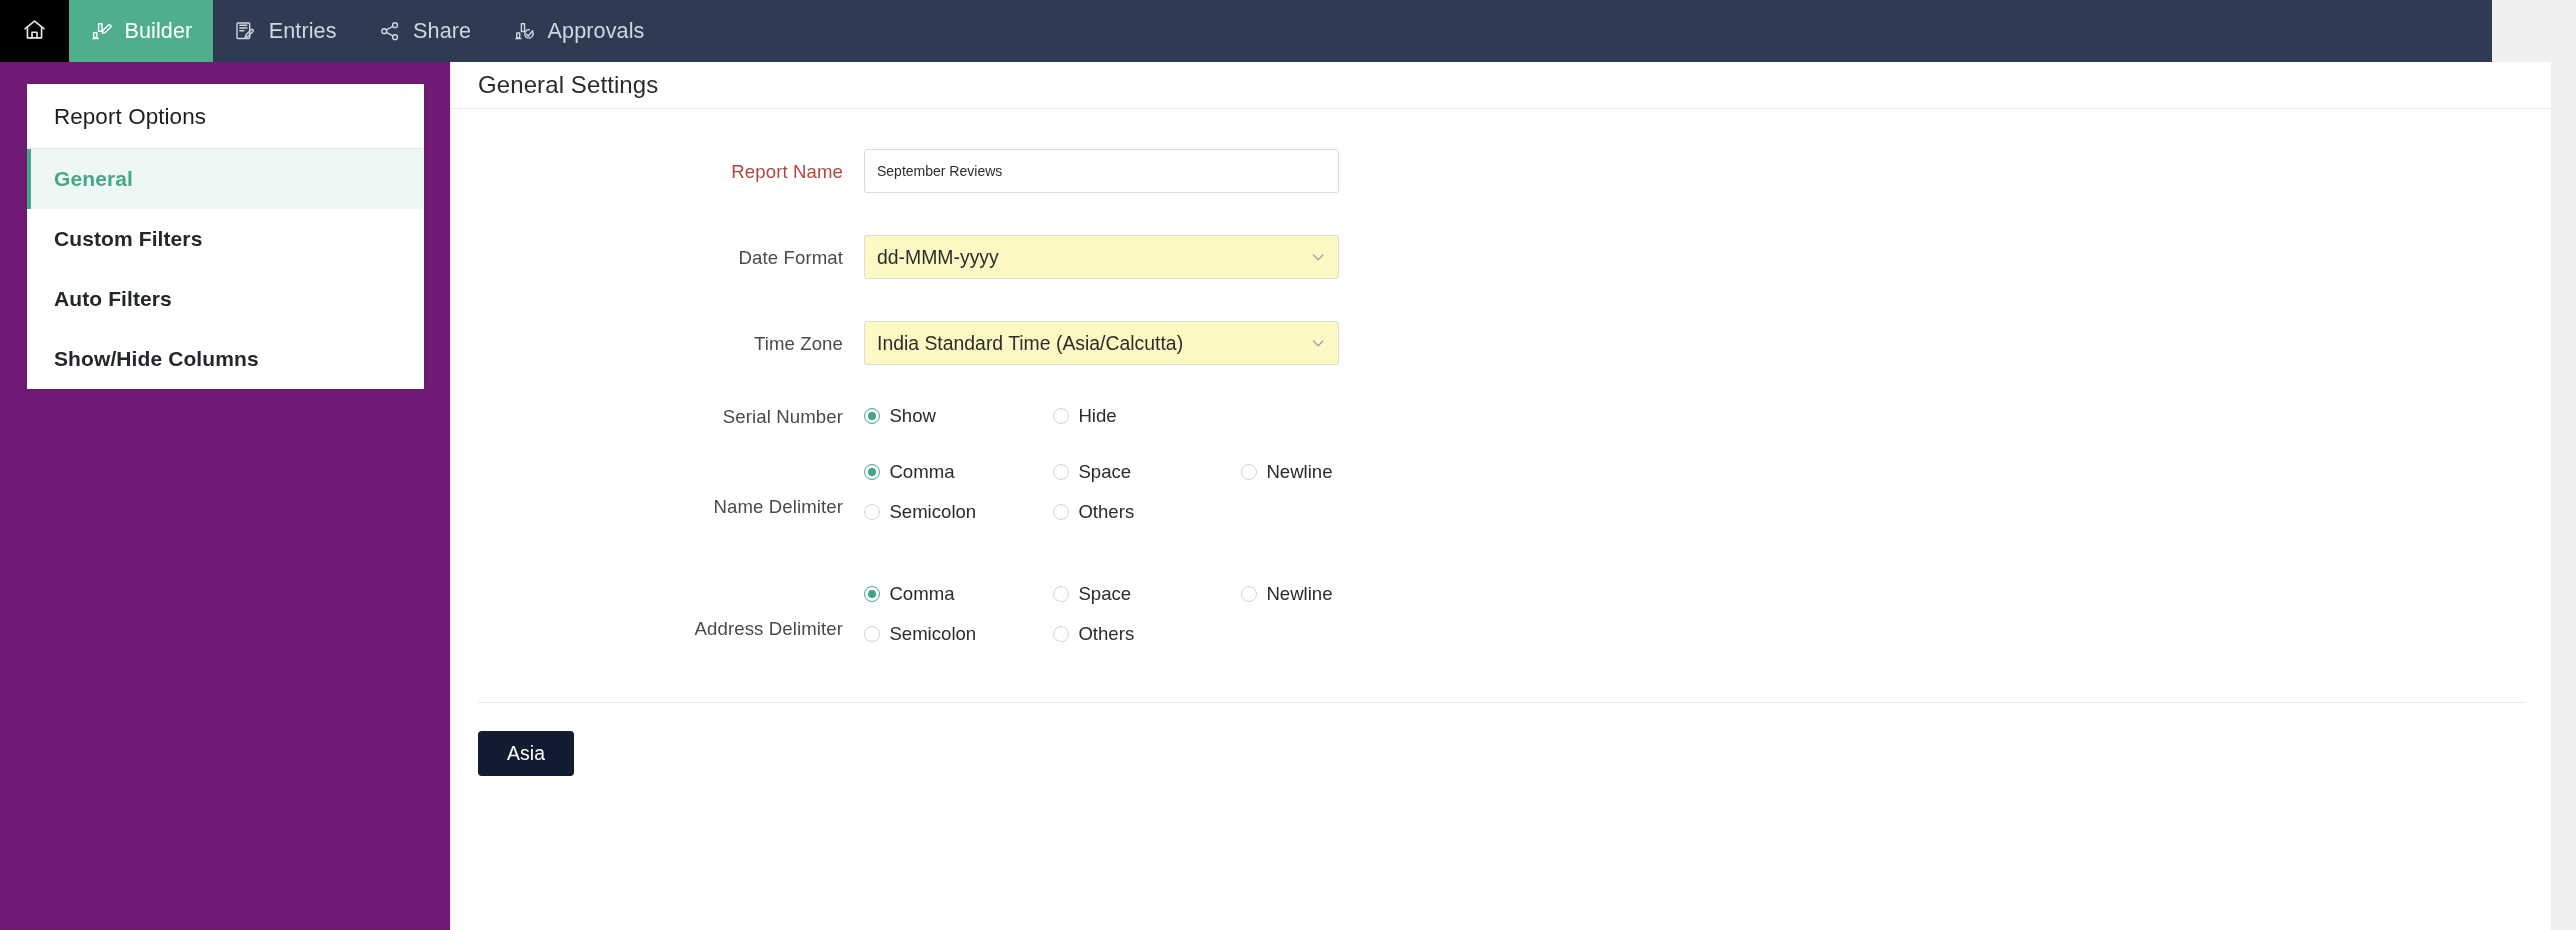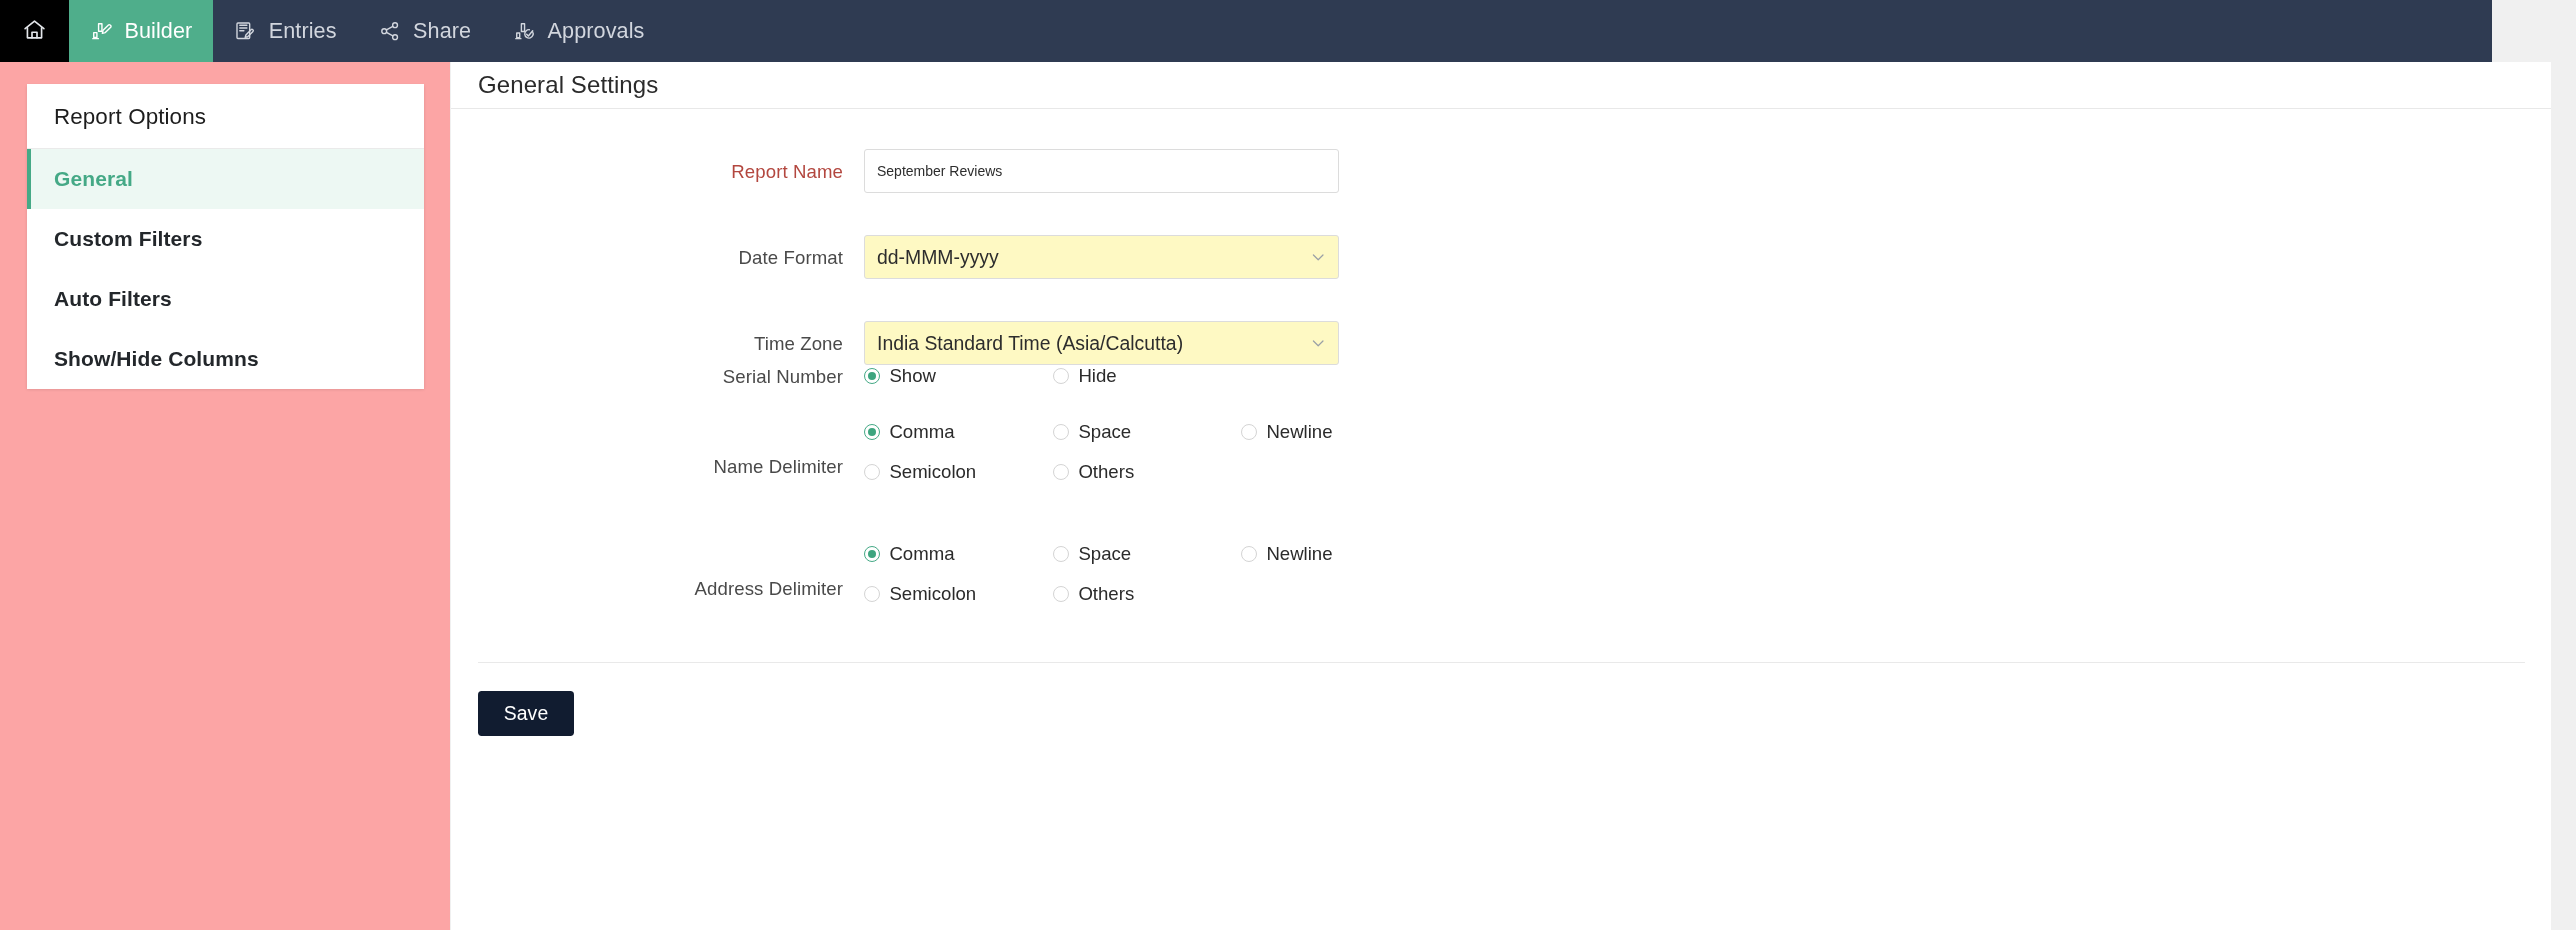--- a/index.html
+++ b/index.html
@@ -46,21 +46,21 @@
     color: #ffffff;
   }
   .nav-item .nav-ico { display: flex; align-items: center; }
   .nav-item .nav-ico svg { display: block; }
 
   
   .left-col {
     position: absolute;
     left: 0; top: 62px;
     width: 450px; height: 868px;
-    background: #fca5a5;
+    background: #701a75;
   }
   .report-options-card {
     position: absolute;
     left: 27px; top: 22.4px;
     width: 397px;
     background: #ffffff;
     box-shadow: 0 0.7px 3px rgba(0,0,0,0.12);
   }
   .card-title {
     padding: 19.4px 27px 18px 27px;
@@ -203,21 +203,21 @@
     content: "";
     width: 8.2px; height: 8.2px;
     border-radius: 50%;
     background: #3da57f;
   }
 
   
   .r-name   { margin-top: 0px; }
   .r-date   { margin-top: 42px; }
   .r-tz     { margin-top: 42px; }
-  .r-serial { }
+  .r-serial { margin-top: 40px; }
   .r-nd     { margin-top: 34px; }
   .r-ad     { margin-top: 60px; }
 
   .divider {
     margin: 57px 0 0 27px;
     width: 2047px;
     height: 0.7px;
     background: #e9e9e9;
   }
   .save-wrap { padding: 28px 0 0 27px; }
@@ -438,18 +438,18 @@
               <span>Others</span>
             </label>
           </div>
         </div>
       </div>
     </div>
 
     <div class="divider"></div>
 
     <div class="save-wrap">
-      <button class="save-btn">Save</button>
+      <button class="save-btn">Asia</button>
     </div>
 
   </div>
 </div>
 
 
 </body></html>

